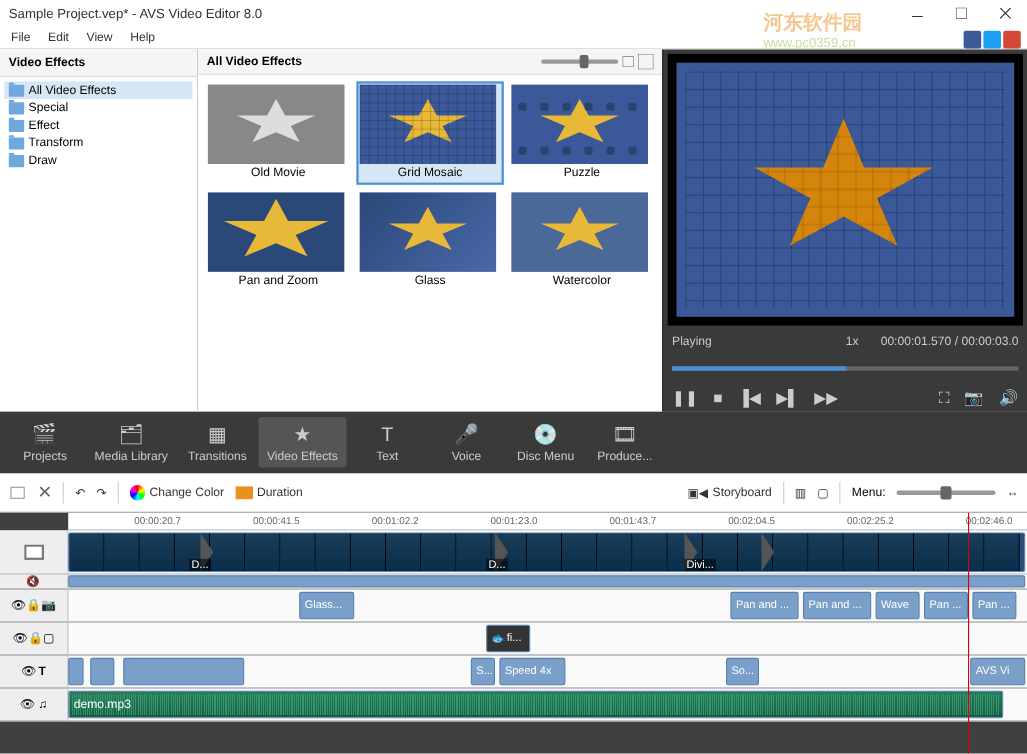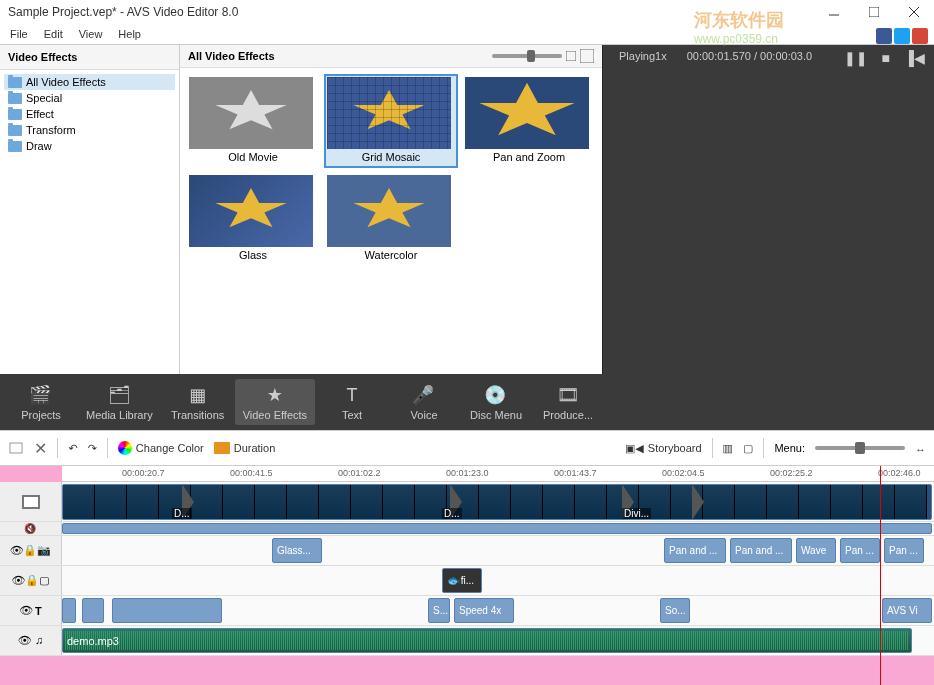--- a/index.html
+++ b/index.html
@@ -24,36 +24,36 @@
 .center-hdr{display:flex;align-items:center;padding:4px 8px;background:#f5f5f5;border-bottom:1px solid #ddd}
 .center-hdr-title{font-weight:bold;flex:1}
 .thumb-size{display:flex;align-items:center;gap:4px}
 .slider-sm{width:70px;height:4px;background:#999;position:relative;border-radius:2px}
 .slider-sm .knob{position:absolute;width:8px;height:12px;background:#666;top:-4px;left:35px;border-radius:2px}
 .effects-grid{flex:1;overflow:hidden;padding:6px;display:grid;grid-template-columns:repeat(3,1fr);gap:4px;align-content:start}
 .effect-item{text-align:center;cursor:pointer;border:2px solid transparent;padding:1px}
 .effect-item.sel{border-color:#4a90d9;background:#d5e6f5}
 .effect-thumb{width:124px;height:72px;background:#3b5998;position:relative;overflow:hidden}
 .effect-label{padding:2px;font-size:11px}
-.preview-panel{width:332px;background:#3a3a3a;display:flex;flex-direction:row;border-left:1px solid #222}
+.preview-panel{width:332px;background:#3a3a3a;display:flex;flex-direction:column;border-left:1px solid #222}
 .preview-screen{flex:1;background:#000;position:relative;margin:4px;overflow:hidden}
 .preview-status{height:22px;display:flex;align-items:center;padding:0 8px;color:#ccc;background:#3a3a3a;font-size:11px}
 .preview-status .sp{flex:1}
 .preview-controls{height:26px;display:flex;align-items:center;padding:0 8px;gap:8px;background:#3a3a3a}
 .pc-btn{color:#ccc;cursor:pointer;font-size:14px}
 .proj-bar{height:56px;background:#3a3a3a;display:flex;align-items:center;padding:0 6px;gap:2px}
 .proj-btn{display:flex;flex-direction:column;align-items:center;justify-content:center;color:#ccc;padding:4px 8px;cursor:pointer;gap:2px;min-width:70px}
 .proj-btn.sel{background:#555;border-radius:3px}
 .proj-ico{width:28px;height:24px;display:flex;align-items:center;justify-content:center}
 .timeline-tools{height:36px;background:#fff;display:flex;align-items:center;padding:0 8px;gap:10px;border-top:1px solid #ccc;border-bottom:1px solid #ccc}
 .tl-btn{cursor:pointer;display:flex;align-items:center;gap:4px;color:#333}
 .tl-sep{width:1px;height:20px;background:#ccc}
 .zoom-slider{width:90px;height:4px;background:#999;position:relative;border-radius:2px}
 .zoom-slider .knob{position:absolute;width:10px;height:12px;background:#666;top:-4px;left:40px;border-radius:2px}
-.timeline{flex:1;background:#f9a8d4;overflow:hidden;height:220px;position:relative}
+.timeline{flex:1;background:#404040;overflow:hidden;height:220px;position:relative}
 .ruler{height:16px;background:#fff;border-bottom:1px solid #ccc;display:flex;position:relative;margin-left:62px}
 .ruler-tick{position:absolute;font-size:9px;color:#666;top:2px}
 .track{height:30px;display:flex;border-bottom:1px solid #ddd;position:relative}
 .track.main{height:40px}
 .track-hdr{width:62px;background:#eee;border-right:1px solid #ccc;display:flex;align-items:center;justify-content:center;gap:2px;flex-shrink:0}
 .track-body{flex:1;position:relative;background:#fafafa}
 .clip{position:absolute;top:2px;bottom:2px;background:#7a9fc9;border:1px solid #5580b0;border-radius:2px;overflow:hidden;display:flex;align-items:center;padding:0 4px;font-size:10px;color:#fff;cursor:pointer}
 .video-clip{top:2px;height:36px;background:#2a4d7a;display:flex;padding:0}
 .video-clip img,.vthumb{width:32px;height:36px;background:linear-gradient(#1a3d5a,#0a2d4a);border-right:1px solid #000;flex-shrink:0}
 .audio-clip{background:linear-gradient(#2a7a5d,#1a5a3d)}
@@ -158,20 +158,28 @@
           </div>
           <div class="effect-label">Old Movie</div>
         </div>
         <div class="effect-item sel">
           <div class="effect-thumb">
             <div style="position:absolute;inset:0;background:#3b5998"></div>
             <div class="star"></div>
             <div class="mosaic-overlay"></div>
           </div>
           <div class="effect-label">Grid Mosaic</div>
+        </div>
+        <div class="effect-item">
+          <div class="effect-thumb">
+            <div style="position:absolute;inset:0;background:#3b5998"></div>
+            <div class="star"></div>
+            <div style="position:absolute;inset:0;background-image:radial-gradient(circle at 25% 50%,#0004 4px,transparent 4px),radial-gradient(circle at 75% 50%,#0004 4px,transparent 4px);background-size:40px 40px"></div>
+          </div>
+          <div class="effect-label">Puzzle</div>
         </div>
         <div class="effect-item">
           <div class="effect-thumb">
             <div style="position:absolute;inset:0;background:#2a4878"></div>
             <div class="star" style="width:80%;height:80%;left:10%;top:8%"></div>
           </div>
           <div class="effect-label">Pan and Zoom</div>
         </div>
         <div class="effect-item">
           <div class="effect-thumb">

